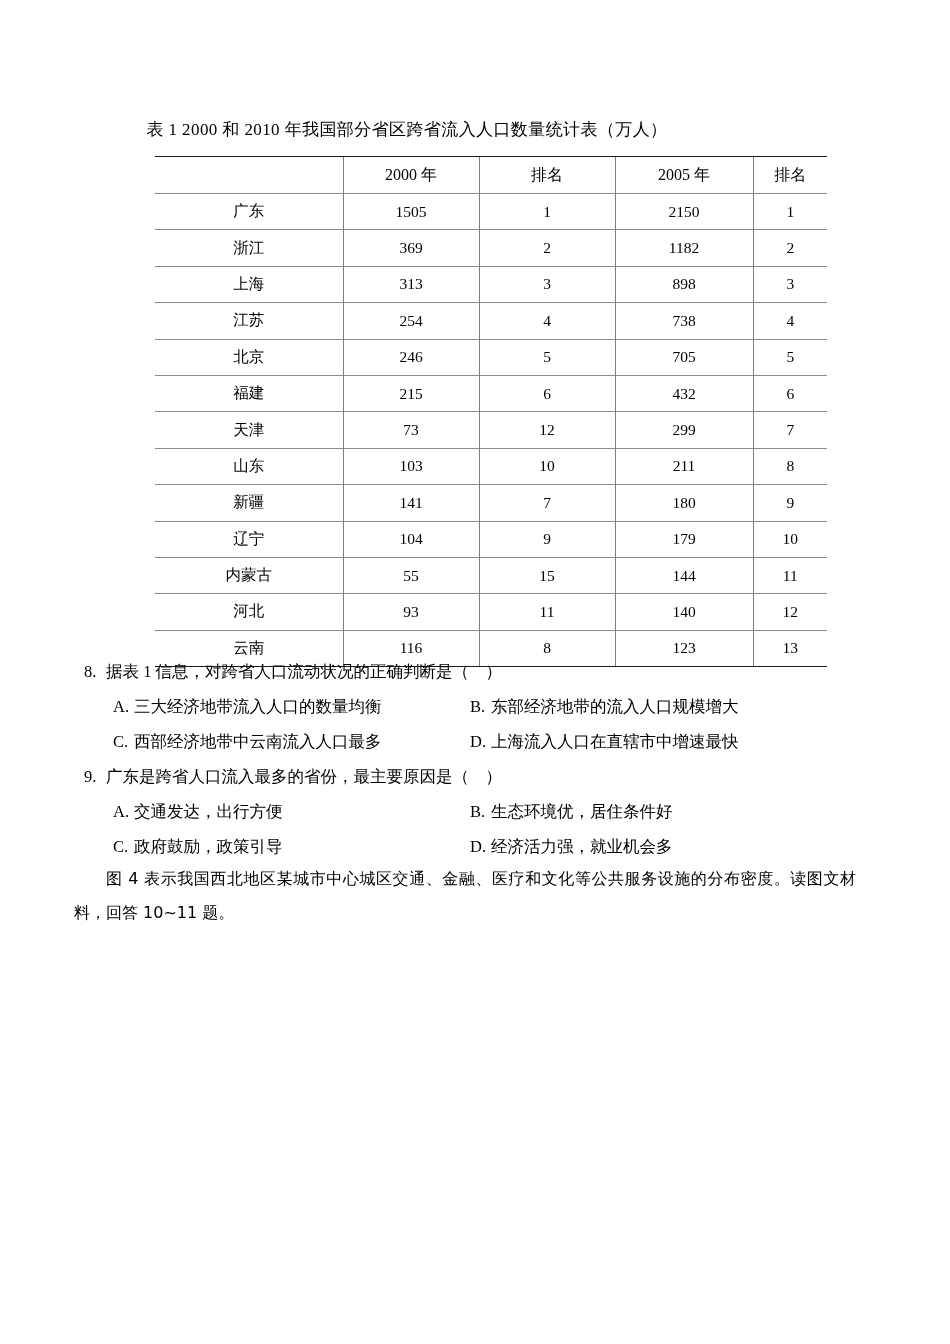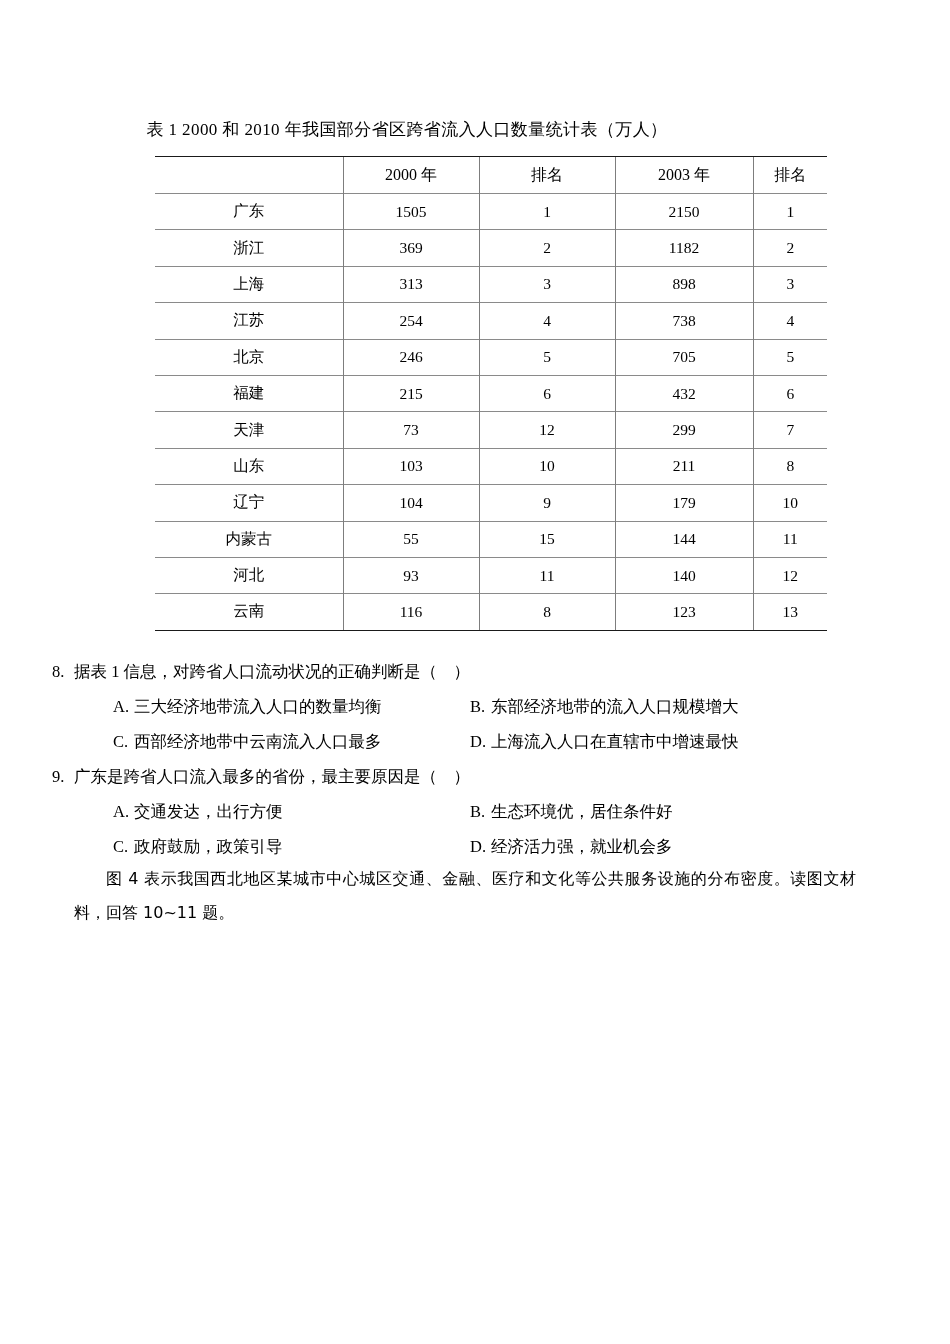--- a/index.html
+++ b/index.html
@@ -77,21 +77,21 @@
   .questions {
     position: absolute;
     left: 0;
     top: 654px;
     width: 950px;
   }
   .q-block { margin: 0; }
   .q-stem {
     font-size: 16.5px;
     line-height: 35px;
-    padding-left: 52px;
+    padding-left: 84px;
     white-space: nowrap;
   }
   .q-stem .q-num {
     display: inline-block;
     min-width: 22px;
   }
   .opt-row {
     display: flex;
     line-height: 35px;
     padding-left: 113px;
@@ -132,21 +132,21 @@
         <col class="c-v1">
         <col class="c-r1">
         <col class="c-v2">
         <col class="c-r2">
     </colgroup>
     <thead>
       <tr class="header-row">
         <th></th>
         <th>2000 年</th>
         <th>排名</th>
-        <th>2003 年</th>
+        <th>2005 年</th>
         <th>排名</th>
       </tr>
     </thead>
     <tbody>
         <tr>
           <td class="cell-cn">广东</td>
           <td>1505</td>
           <td>1</td>
           <td>2150</td>
           <td>1</td>
@@ -192,20 +192,27 @@
           <td>12</td>
           <td>299</td>
           <td>7</td>
         </tr>
         <tr>
           <td class="cell-cn">山东</td>
           <td>103</td>
           <td>10</td>
           <td>211</td>
           <td>8</td>
+        </tr>
+        <tr>
+          <td class="cell-cn">新疆</td>
+          <td>141</td>
+          <td>7</td>
+          <td>180</td>
+          <td>9</td>
         </tr>
         <tr>
           <td class="cell-cn">辽宁</td>
           <td>104</td>
           <td>9</td>
           <td>179</td>
           <td>10</td>
         </tr>
         <tr>
           <td class="cell-cn">内蒙古</td>

